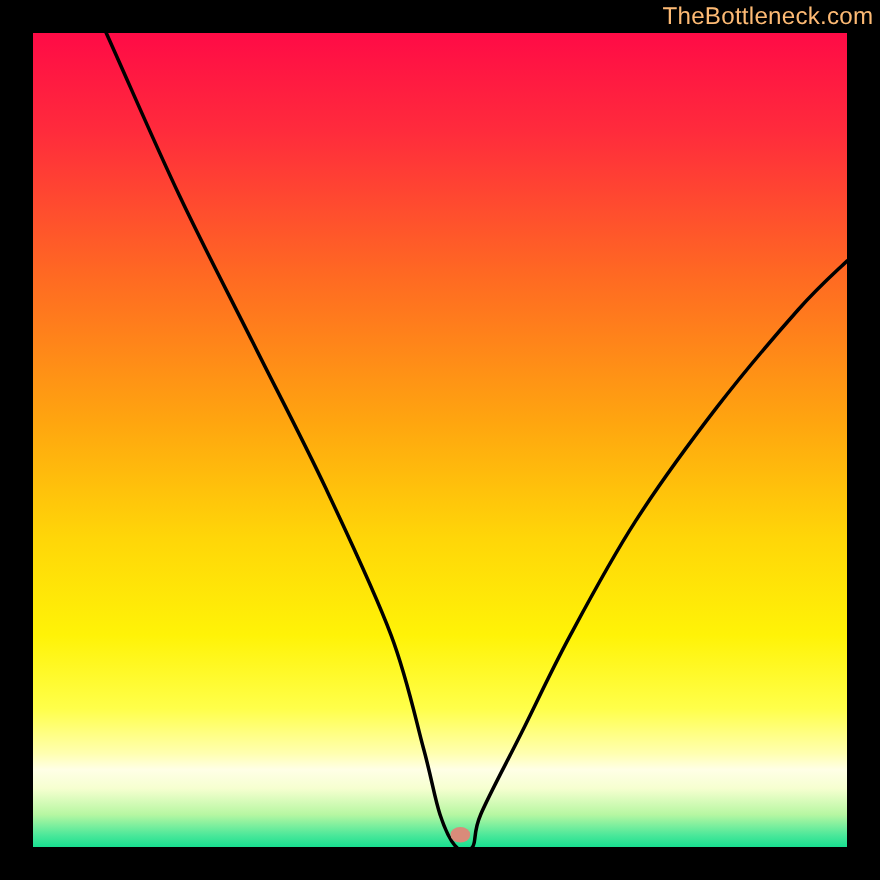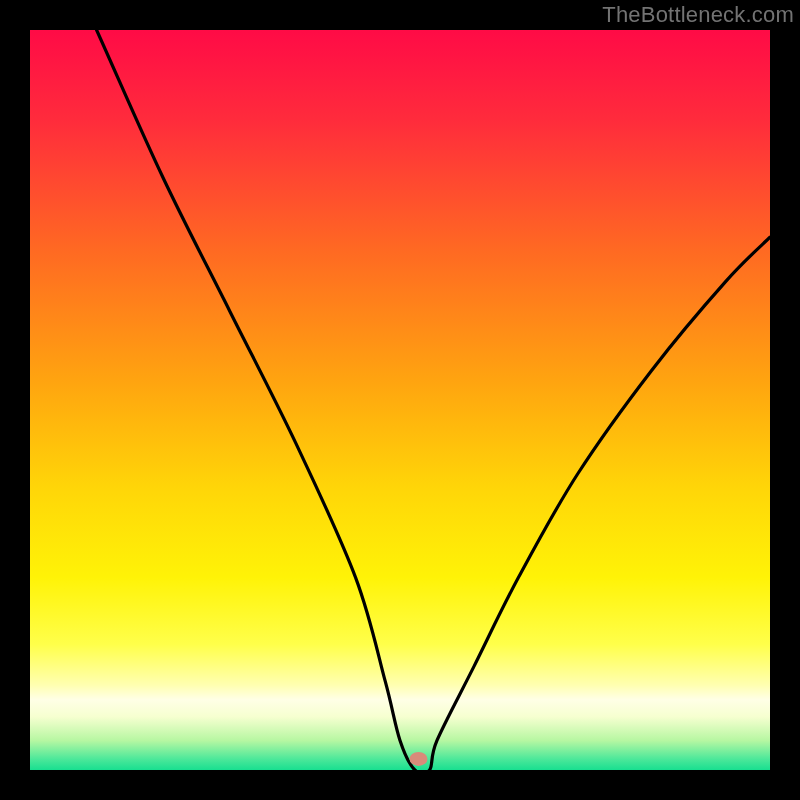--- a/index.html
+++ b/index.html
@@ -14,21 +14,21 @@
   .frame {
     position: relative;
     width: 800px;
     height: 800px;
     background: #000;
   }
   .attribution {
     position: absolute;
     top: 2px;
     right: 6px;
-    color: #737373;
+    color: #fdba74;
     font-size: 22px;
     font-weight: 500;
     letter-spacing: 0.2px;
     z-index: 10;
   }
   svg {
     display: block;
   }
 </style>
 </head>

